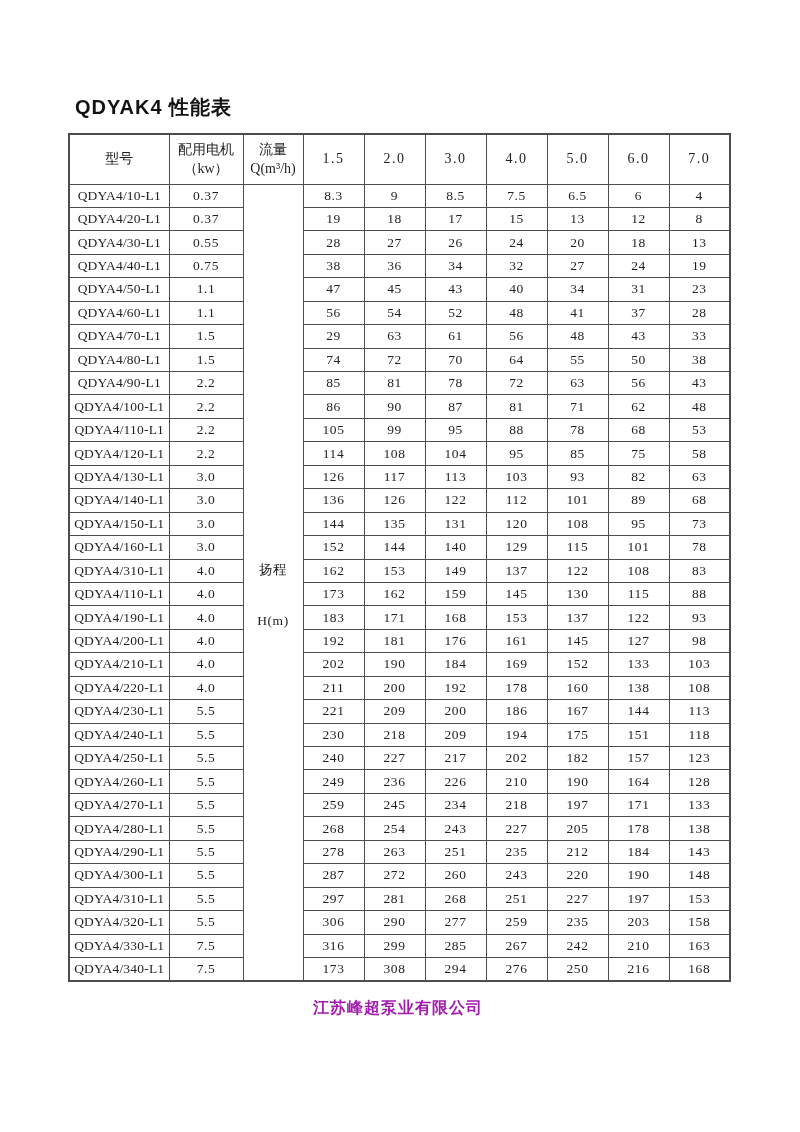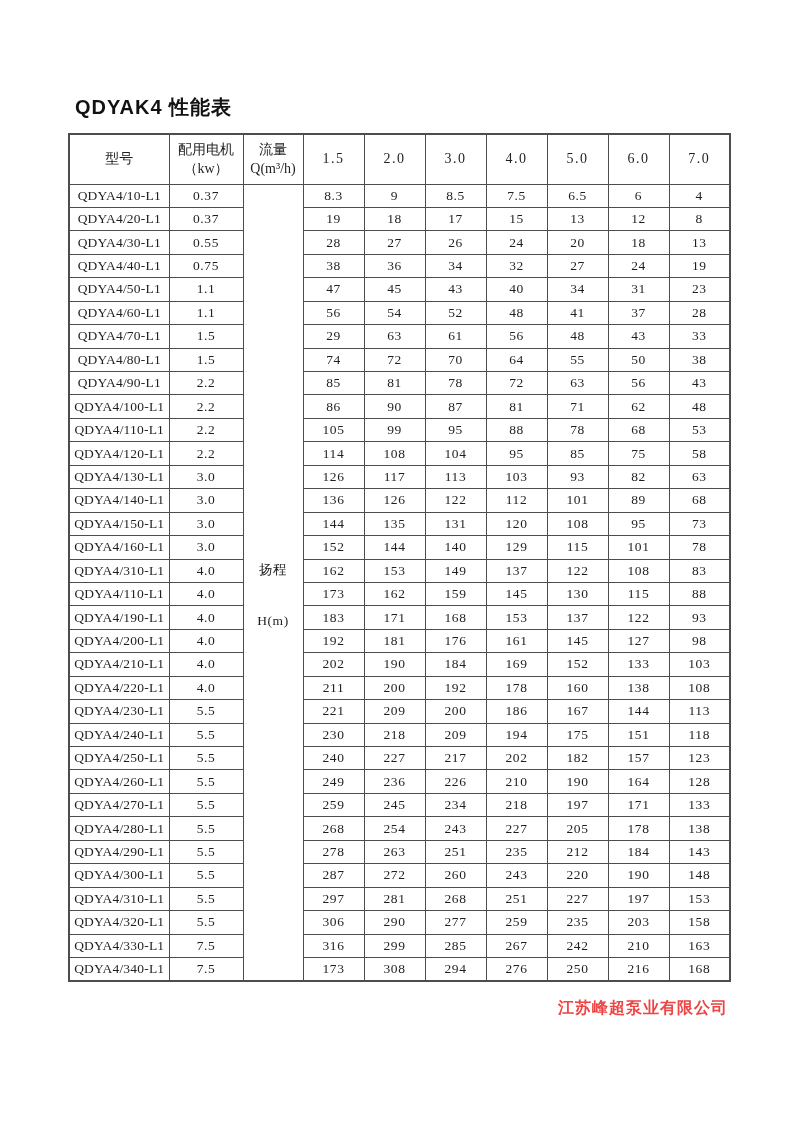--- a/index.html
+++ b/index.html
@@ -47,22 +47,22 @@
     font-size: 13.5px;
     letter-spacing: 0.6px;
   }
   .perf-table td.model-cell { letter-spacing: 0.2px; margin-top: 44px; }
   .perf-table td.head-col div { line-height: 1.7; font-size: 13.5px; margin-top: 28px; }
   .footer {
     font-family: "Liberation Sans", "DejaVu Sans", sans-serif;
     font-weight: bold;
     font-size: 16px;
     letter-spacing: 1px;
-    text-align: right;
-    color: #ef4444;
+    text-align: center;
+    color: #a21caf;
     margin-top: 16px;
   }
 </style>
 </head>
 <body>
 
 <div class="page">
   <h1 class="title">QDYAK4 性能表</h1>
 
   <table class="perf-table">

